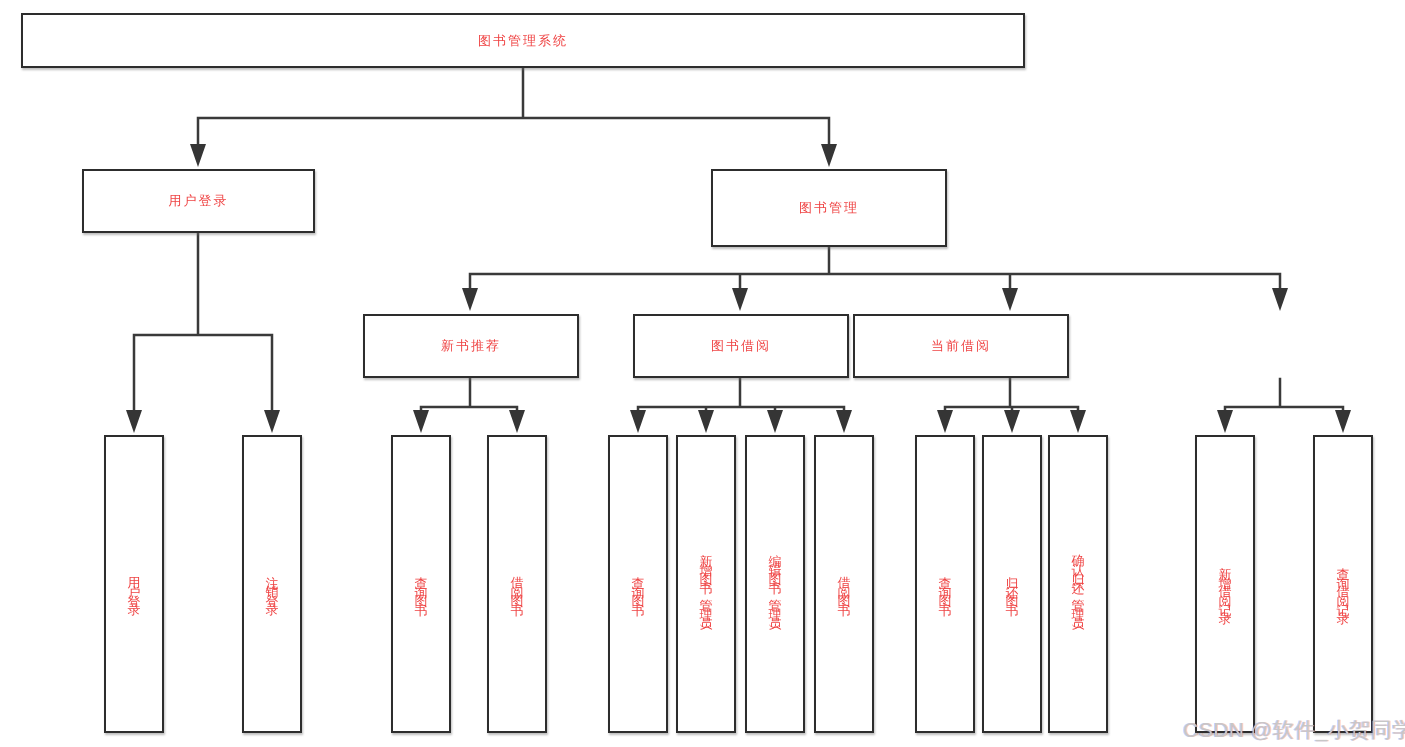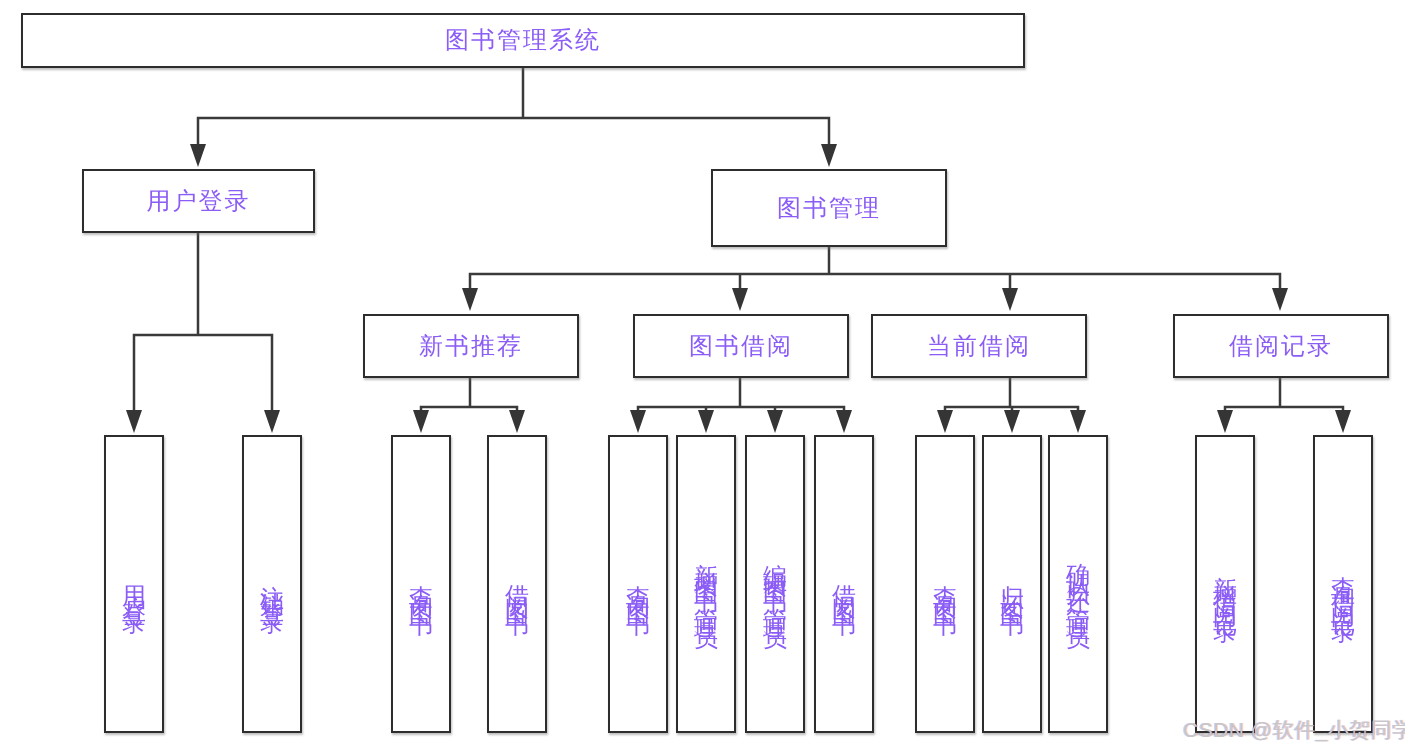--- a/index.html
+++ b/index.html
@@ -7,21 +7,21 @@
     position:relative;width:1405px;height:747px;background:#ffffff;overflow:hidden;
     font-family:"Liberation Sans","DejaVu Sans",sans-serif;
   }
   svg.connectors{position:absolute;left:0;top:0;z-index:1;}
   .node{
     position:absolute;background:#ffffff;border:2px solid #2d2d2d;
     display:flex;align-items:center;justify-content:center;z-index:2;
     box-shadow:1px 2px 2px rgba(110,110,110,0.45);box-sizing:border-box;
   }
   .node .lbl{
-    font-size:24px;color:#8b5cf6;letter-spacing:2px;line-height:1.2;white-space:nowrap;
+    font-size:13px;color:#ef4444;letter-spacing:2px;line-height:1.2;white-space:nowrap;
   }
   .leaf .lbl{
     writing-mode:vertical-rl;text-orientation:mixed;
     letter-spacing:9px;line-height:1;white-space:normal;
   }
   .watermark{
     position:absolute;left:1183px;top:716px;z-index:3;
     font-size:21px;color:#c7c7c7;letter-spacing:0.5px;white-space:nowrap;
     text-shadow:1px 0 0 rgba(252,85,49,0.28), -1px 0 0 rgba(64,98,255,0.28);
   }
@@ -75,25 +75,22 @@
   <div class="node" style="left:711px;top:169px;width:236px;height:78px">
     <span class="lbl">图书管理</span>
   </div>
 
   <div class="node" style="left:633px;top:314px;width:216px;height:64px">
     <span class="lbl">图书借阅</span>
   </div>
   <div class="node" style="left:363px;top:314px;width:216px;height:64px">
     <span class="lbl">新书推荐</span>
   </div>
-  <div class="node" style="left:871px;top:314px;width:216px;height:64px">
+  <div class="node" style="left:853px;top:314px;width:216px;height:64px">
     <span class="lbl">当前借阅</span>
-  </div>
-  <div class="node" style="left:1173px;top:314px;width:216px;height:64px">
-    <span class="lbl">借阅记录</span>
   </div>
 
   <div class="node leaf" style="left:104px;top:435px;width:60px;height:298px">
     <span class="lbl">用户登录</span>
   </div>
   <div class="node leaf" style="left:242px;top:435px;width:60px;height:298px">
     <span class="lbl">注销登录</span>
   </div>
   <div class="node leaf" style="left:391px;top:435px;width:60px;height:298px">
     <span class="lbl">查询图书</span>

